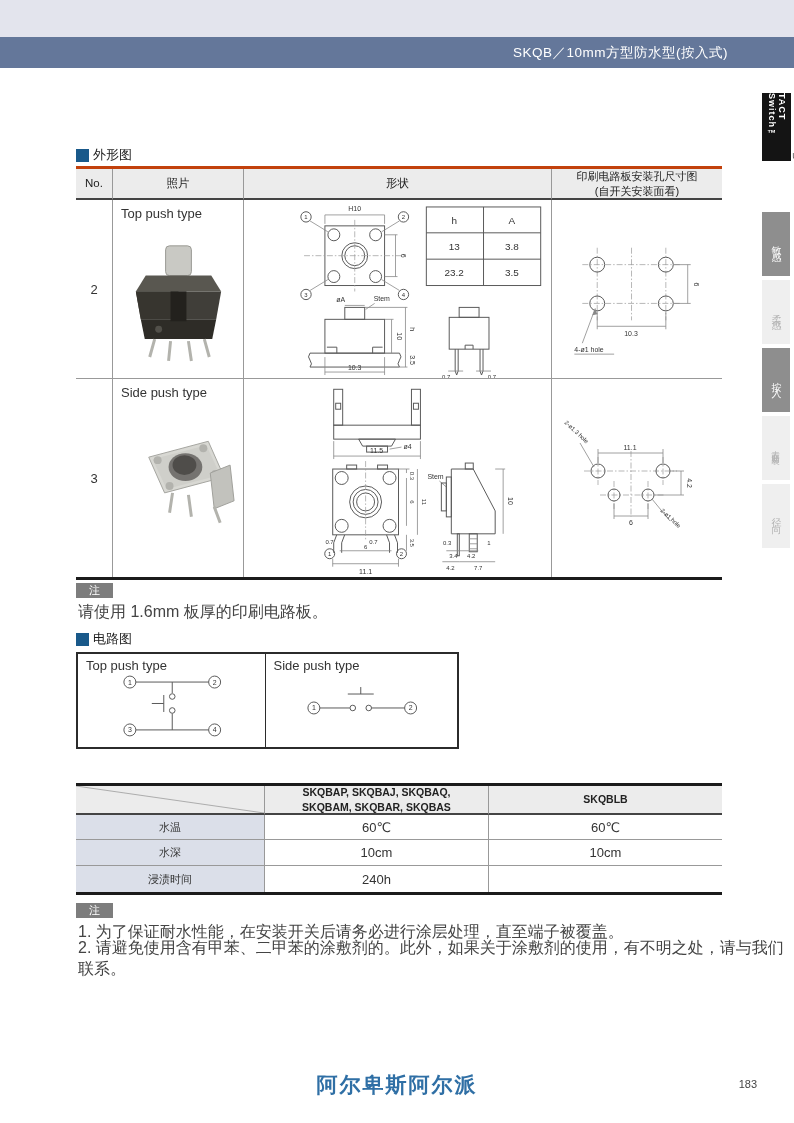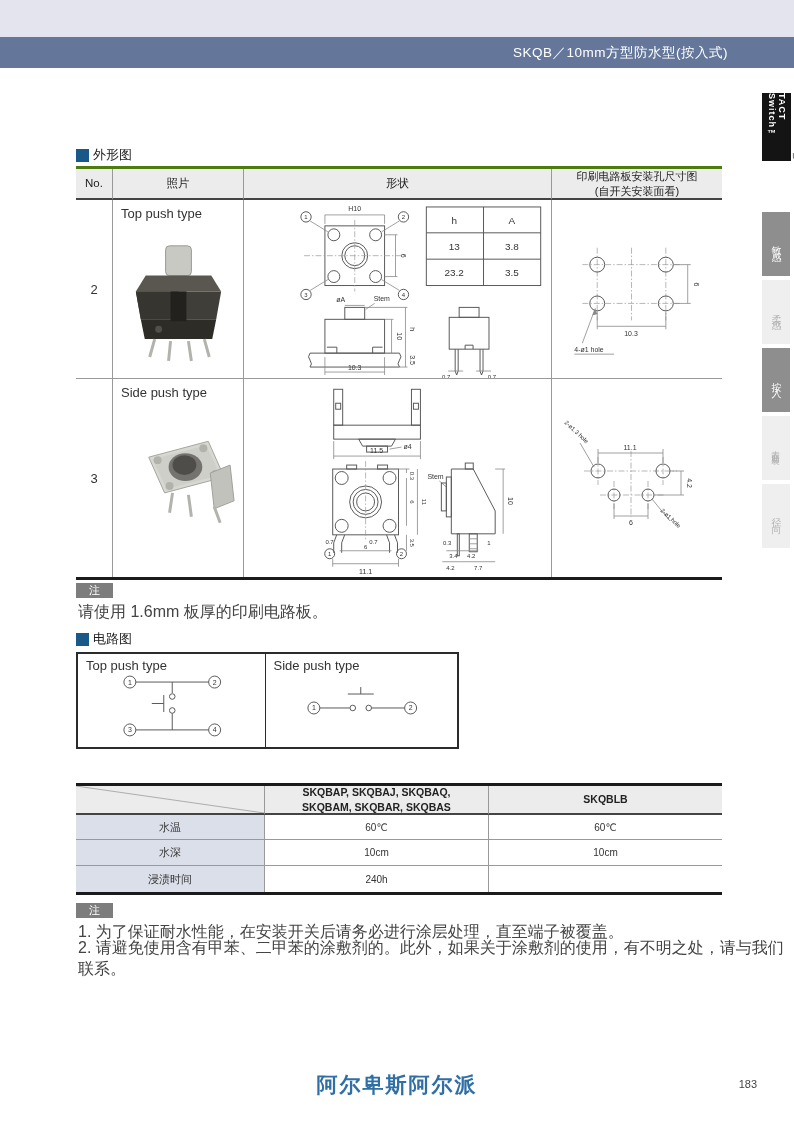--- a/index.html
+++ b/index.html
@@ -17,21 +17,21 @@
             writing-mode:vertical-rl;text-orientation:upright;font-size:10px;letter-spacing:6px;}
   .side-tab.dark{background:#8e8e8e;color:#fff;}
   .side-tab.light{background:#efefef;color:#b3b3b3;}
   .side-tab.small{font-size:8.5px;letter-spacing:2px;}
   
   .sec-title{position:absolute;display:flex;align-items:center;gap:4px;font-size:13px;font-weight:normal;color:#1c1c1c;}
   .bullet{width:13px;height:13px;background:#19598a;display:inline-block;}
   .unit{position:absolute;left:76px;top:151px;width:748px;text-align:right;font-size:8.5px;color:#555;}
   
   .otable{position:absolute;left:76px;top:166px;display:grid;grid-template-columns:37px 131px 308px 170px;
-          grid-template-rows:31px 179px 198px;border-top:3px solid #4d7c0f;border-bottom:3px solid #1b1b1b;}
+          grid-template-rows:31px 179px 198px;border-top:3px solid #c2410c;border-bottom:3px solid #1b1b1b;}
   .otable>div{border-right:1px solid #999;border-bottom:1px solid #999;position:relative;background:#fff;}
   .otable>div:nth-child(4n){border-right:none;}
   .otable>div.lastrow{border-bottom:none;}
   .oth{background:#ececec !important;display:flex;flex-direction:column;align-items:center;justify-content:center;
        font-size:11.5px;color:#222;border-bottom:2px solid #444 !important;line-height:1.3;}
   .no-cell{display:flex;align-items:center;justify-content:center;font-size:13px;color:#333;}
   .photo-label{position:absolute;top:6px;left:8px;font-size:13px;color:#333;}
   .fill{position:absolute;left:0;top:0;width:100%;height:100%;}
   
   .note-badge{position:absolute;left:76px;width:37px;height:15px;background:#7d7d7d;color:#fff;
@@ -45,21 +45,21 @@
   .circuit-label{position:absolute;top:4px;left:8px;font-size:13px;color:#333;}
   
   .wtable{position:absolute;left:76px;top:783px;display:grid;grid-template-columns:189px 224px 233px;
           grid-template-rows:29px 25px 26px 26px;border-top:3px solid #1b1b1b;border-bottom:3px solid #1b1b1b;}
   .wtable>div{border-right:1px solid #999;border-bottom:1px solid #999;display:flex;align-items:center;justify-content:center;background:#fff;position:relative;}
   .wtable>div:nth-child(3n){border-right:none;}
   .wtable>div.lastrow{border-bottom:none;}
   .wth{background:#ececec !important;font-weight:bold;font-size:10.5px;color:#222;text-align:center;line-height:1.35;
        border-bottom:2px solid #444 !important;flex-direction:column;}
   .wlabel{background:#dbdfe9 !important;font-size:11px;color:#333;}
-  .wval{font-size:10px;color:#333;}
+  .wval{font-size:13px;color:#333;}
   
   .footer-logo{position:absolute;left:0;top:1071px;width:794px;text-align:center;font-size:21px;font-weight:bold;
                color:#2f6fa5;letter-spacing:2px;}
   .page-num{position:absolute;right:37px;top:1078px;font-size:11px;color:#444;}
   
   svg text{font-family:"Liberation Sans","DejaVu Sans",sans-serif;fill:#333;}
   svg .ln{stroke:#5a5a5a;fill:none;stroke-width:1;}
   svg .dim{stroke:#888;fill:none;stroke-width:.8;}
   svg .cl{stroke:#999;fill:none;stroke-width:.7;stroke-dasharray:6 2 1.5 2;}
   svg .t7{font-size:7px;}

